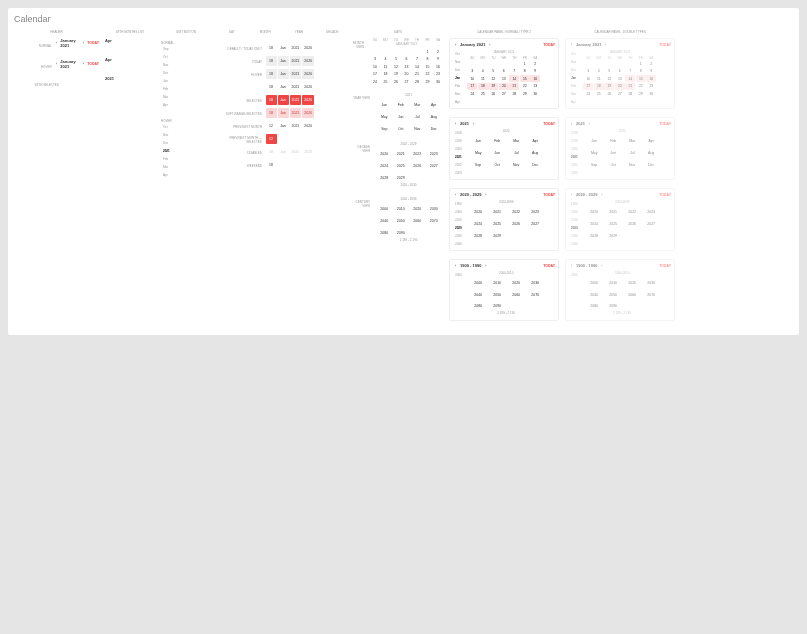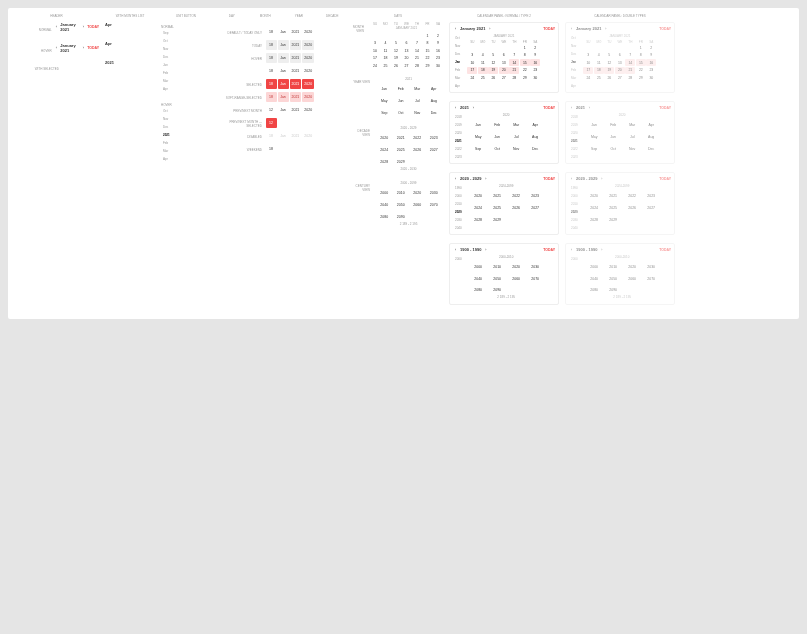--- a/index.html
+++ b/index.html
@@ -33,20 +33,21 @@
 .unit-row .rowlbl{width:48px}
 .grid4{display:grid;grid-template-columns:repeat(4,1fr);gap:1px}
 .grid4 .btn{width:100%}
 .mini-title{text-align:center;font-size:3px;color:#999;margin-bottom:2px}
 .faint{opacity:0.55}
 </style>
 </head>
 <body>
 
 <div class="page">
+<h1>Calendar</h1>
 
 <div class="grid">
 
 <div>
   <div class="colh">HEADER</div>
 
   <div class="section">
     <div class="unit-row">
       <div class="rowlbl">NORMAL</div>
       <div class="hdr">

